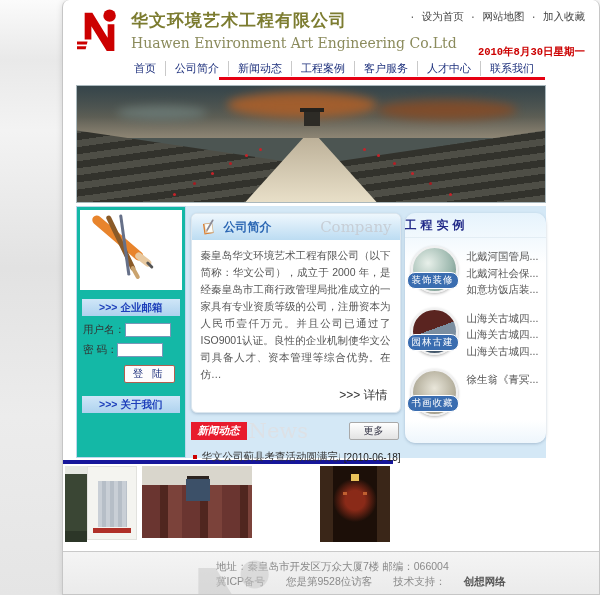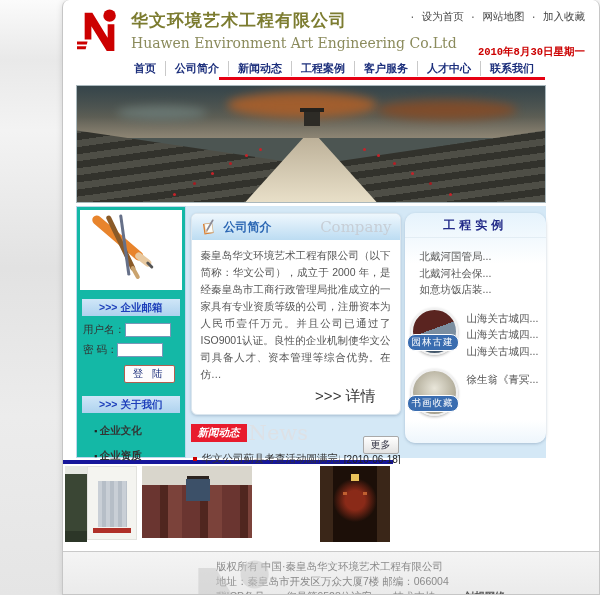--- a/index.html
+++ b/index.html
@@ -21,21 +21,21 @@
   .brand .title { font-size: 17px; font-weight: bold; color: #7c7c30; letter-spacing: 1px; }
   .brand .sub { font-family: "DejaVu Serif", serif; font-size: 14px; color: #8b8b5c; margin-top: 3px; }
   .hdr-right { position: absolute; right: 14px; top: 10px; text-align: right; font-family: Liberation Mono, monospace; }
   .ql { list-style: none; display: flex; gap: 6px; font-size: 10.5px; color: #444; }
   .ql li { cursor: pointer; }
   .ql li::before { content: "· "; color: #666; }
   .hdr-date { margin-top: 21px; font-size: 10.5px; color: #c00; font-weight: bold; }
   
   .nav { position: relative; height: 24px; }
   .nav ul { list-style: none; display: flex; justify-content: flex-end; padding-right: 56px; padding-top: 3px; }
-  .nav li { font-size: 11px; font-weight: bold; color: #1c2f7c; padding: 0 9px; cursor: pointer; }
+  .nav li { font-size: 11px; font-weight: normal; color: #1c2f7c; padding: 0 9px; cursor: pointer; }
   .nav li + li { border-left: 1px solid #c9c9c9; }
   .red-bar { position: absolute; left: 156px; width: 326px; bottom: 2px; height: 3px; background: #e60012; }
   
   .banner { position: relative; margin-left: 13px; width: 470px; height: 118px; margin-top: 3px;
             overflow: hidden; background: #4c5552; border: 1px solid #aab8bd; }
   .sky { position: absolute; left:0; right:0; top:0; height: 52px;
          background: linear-gradient(180deg,#36454a 0%,#56585080 60%,#8d8574 100%),
                      linear-gradient(180deg,#44525455,#77705f); }
   .cloud { position: absolute; border-radius: 50%; filter: blur(5px); }
   .c1 { left: 150px; top: 6px; width: 150px; height: 26px; background: #b06028; opacity:.85; }
@@ -74,40 +74,40 @@
   
   .center { width: 210px; margin: 7px 4px 0 5px; }
   .company-box { background: #fff; border: 1px solid #dbe6ee; border-radius: 6px;
                  box-shadow: 0 1px 3px rgba(80,110,140,.35); overflow: hidden; }
   .cb-head { height: 26px; display: flex; align-items: center; padding: 0 8px;
              background: linear-gradient(#eef7fd,#bcdcf2); }
   .cb-head svg { width: 18px; height: 18px; margin-right: 6px; }
   .cb-title { font-size: 12px; font-weight: bold; color: #2a66b3; }
   .cb-wm { margin-left: auto; font-family: "DejaVu Serif", serif; font-size: 15px; color: #c7ced6; }
   .cb-body { padding: 7px 9px 2px; font-size: 10.5px; color: #555; line-height: 17px; text-align: justify; }
-  .cb-more { text-align: right; padding: 2px 24px 8px; font-size: 15px; color: #333; cursor: pointer; }
+  .cb-more { text-align: right; padding: 2px 12px 8px; font-size: 12px; color: #333; cursor: pointer; }
   .news { margin-top: 9px; position: relative; }
   .news-head { position: relative; height: 20px; }
   .news-wm { position: absolute; left: 58px; top: -3px; font-family: "DejaVu Serif", serif;
              font-size: 21px; color: #dde1e6; }
   .news-badge { position: absolute; left: 0; top: 0; background: #e81b2d; color: #fff;
                 font-size: 10.5px; font-weight: bold; font-style: italic; padding: 2px 7px; }
-  .news-more { position: absolute; right: 2px; top: 12px; font-size: 10px; color: #334;
+  .news-more { position: absolute; right: 2px; top: 0; font-size: 10px; color: #334;
                background: linear-gradient(#fff,#e3e3e3); border: 1px solid #a9a9a9;
-               padding: 1px 7px; border-radius: 2px; cursor: pointer; }
+               padding: 1px 14px; border-radius: 2px; cursor: pointer; }
   .news-list { list-style: none; margin-top: 7px; }
   .news-list li { display: flex; align-items: center; height: 17.5px; border-bottom: 1px dashed #c3c3c3; }
   .n-bullet { width: 4px; height: 4px; background: #c00; margin: 0 5px 0 2px; flex: 0 0 auto; }
   .n-text { flex: 1; font-size: 10.5px; color: #333; white-space: nowrap; overflow: hidden; cursor: pointer; }
   .n-date { font-size: 10px; color: #222; margin-left: 4px; }
   
   .projects { width: 142px; margin-top: 7px; background: #fff; border-radius: 10px; height: 230px;
               box-shadow: 0 1px 3px rgba(80,110,140,.35); overflow: hidden;
               background: linear-gradient(#e6f3fc,#ffffff 22%, #ffffff 90%, #eef6fc); }
-  .pj-head { height: 25px; line-height: 25px; text-align: center; font-size: 12px; font-weight: bold;
+  .pj-head { height: 25px; line-height: 25px; font-size: 12px; font-weight: bold;
              color: #222a88; letter-spacing: 4px; border-bottom: 1px solid #e3edf4; }
   .pj-group { display: flex; padding: 8px 6px 2px 6px; }
   .pj-circle { position: relative; width: 47px; height: 47px; flex: 0 0 auto; border-radius: 50%;
                border: 2px solid #f0f0f0; box-shadow: 0 1px 3px rgba(0,0,0,.3); cursor: pointer; }
   .pc-decor  { background: radial-gradient(circle at 35% 35%, #e8f0ea, #9cb8ae 60%, #5d7d74); }
   .pc-garden { background: linear-gradient(160deg, #5a2420 0 45%, #7b8ea0 45% 70%, #44586b 70%); border-radius: 50%; }
   .pc-art    { background: radial-gradient(circle at 50% 40%, #e9e6da, #b9b4a2 55%, #8c887a); }
   .pj-pill { position: absolute; left: -6px; bottom: 2px; background: #3a6db0; color: #fff;
              font-size: 9.5px; padding: 1px 4px; border-radius: 8px; border: 1px solid #fff;
              white-space: nowrap; letter-spacing: 1px; }
@@ -217,24 +217,20 @@
         <input type="text" style="">
       </div>
       <div class="form-row">
         <label>密 码：</label>
         <input type="password" style="">
       </div>
       <div class="login-row">
         <button class="login-btn">登 陆</button>
       </div>
       <div class="side-head" style="margin-top:13px">&gt;&gt;&gt; 关于我们</div>
-      <ul class="about-list" id="about-list">
-          <li>企业文化</li>
-          <li>企业资质</li>
-        </ul>
     </aside>
 
     <section class="center">
       <div class="company-box">
         <div class="cb-head">
           <svg viewBox="0 0 24 24">
             <polygon points="4,8 16,6 18,20 6,22" fill="#e07820"></polygon>
             <polygon points="6,8 16,7 17.5,19 7.5,20" fill="#fdfdf8" stroke="#b9b9a9" stroke-width="0.6"></polygon>
             <line x1="17" y1="3" x2="9" y2="17" stroke="#8a8a96" stroke-width="2.2" stroke-linecap="round"></line>
             <line x1="9" y1="17" x2="7.6" y2="19.6" stroke="#e0b890" stroke-width="2" stroke-linecap="round"></line>
@@ -274,20 +270,23 @@
               <span class="n-date">[2010-04-02]</span>
             </li>
           </ul>
       </div>
     </section>
 
     <aside class="projects">
       <div class="pj-head">工程实例</div>
       <div id="project-groups">
           <div class="pj-group">
+            <div class="pj-circle pc-decor">
+              <span class="pj-pill">装饰装修</span>
+            </div>
             <div class="pj-links">
               <div>北戴河国管局...</div>
               <div>北戴河社会保...</div>
               <div>如意坊饭店装...</div>
             </div>
           </div>
           <div class="pj-group">
             <div class="pj-circle pc-garden">
               <span class="pj-pill">园林古建</span>
             </div>
@@ -320,21 +319,20 @@
     </div>
 
   <footer class="ftr">
     <svg class="ftr-wm" viewBox="0 0 46 48">
       <circle cx="33" cy="9" r="6.5" fill="#c7c7c7"></circle>
       <path d="M7 6 h8 l16 26 v-14 h7 v28 h-8 L14 20 v14 H7 Z" fill="#c7c7c7"></path>
       <rect x="6" y="36" width="13" height="3" fill="#c7c7c7" transform="skewX(-14)"></rect>
       <rect x="8" y="41" width="11" height="3" fill="#c7c7c7" transform="skewX(-14)"></rect>
     </svg>
     <div class="ftr-text">
-      <div>版权所有  中国·秦皇岛华文环境艺术工程有限公司</div>
       <div>地址：秦皇岛市开发区万众大厦7楼  邮编：066004</div>
       <div class="ftr-line3">
         <span>冀ICP备号</span>
         <span>您是第9528位访客</span>
         <span class="support"><span>技术支持：</span><b>创想网络</b></span>
       </div>
     </div>
   </footer>
 
 </div>

